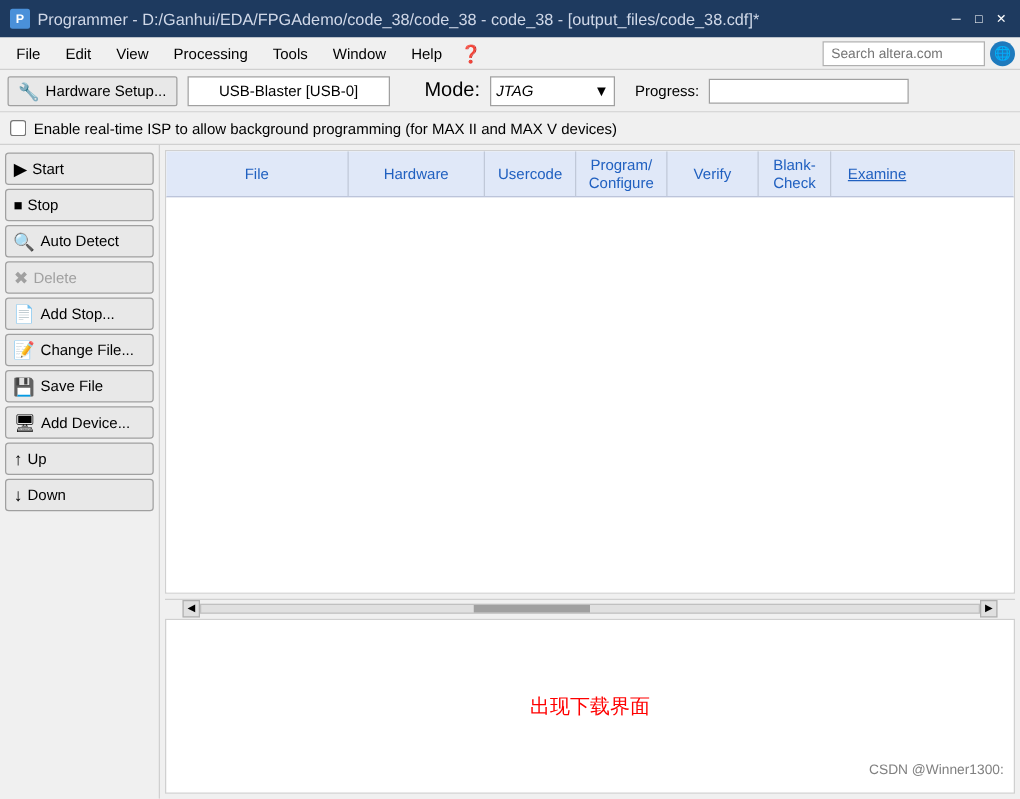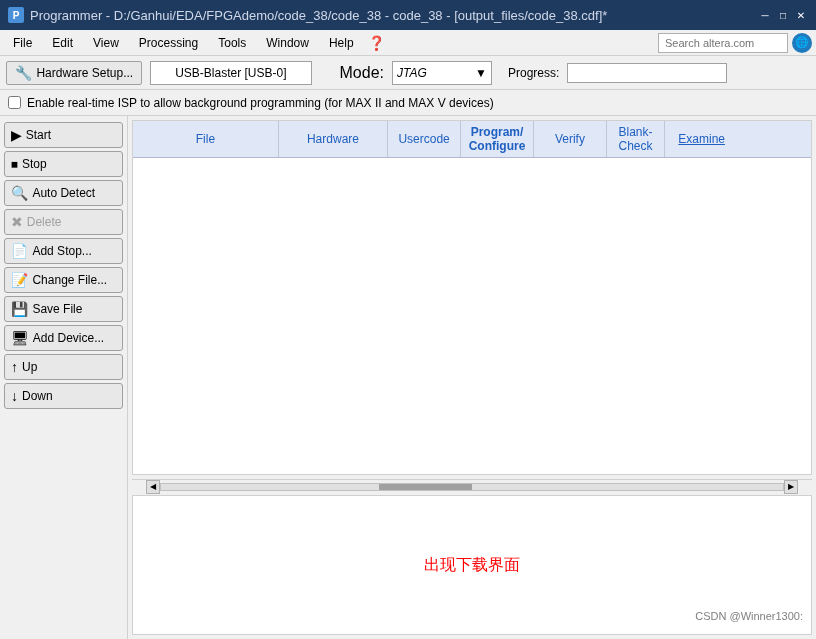--- a/index.html
+++ b/index.html
@@ -415,21 +415,21 @@
     </button>
   </div>
 
   <div class="content-area">
 
     <div class="table-container">
       <div class="table-header">
         <div class="col-header">File</div>
         <div class="col-header">Hardware</div>
         <div class="col-header">Usercode</div>
-        <div class="col-header" style="white-space: pre-line; font-weight: bold;">Program/
+        <div class="col-header" style="white-space: pre-line;">Program/
 Configure</div>
         <div class="col-header">Verify</div>
         <div class="col-header" style="white-space: pre-line;">Blank-
 Check</div>
         <div class="col-header">Examine</div>
       </div>
       <div class="table-body"></div>
     </div>
 
     <div class="scrollbar-area">

